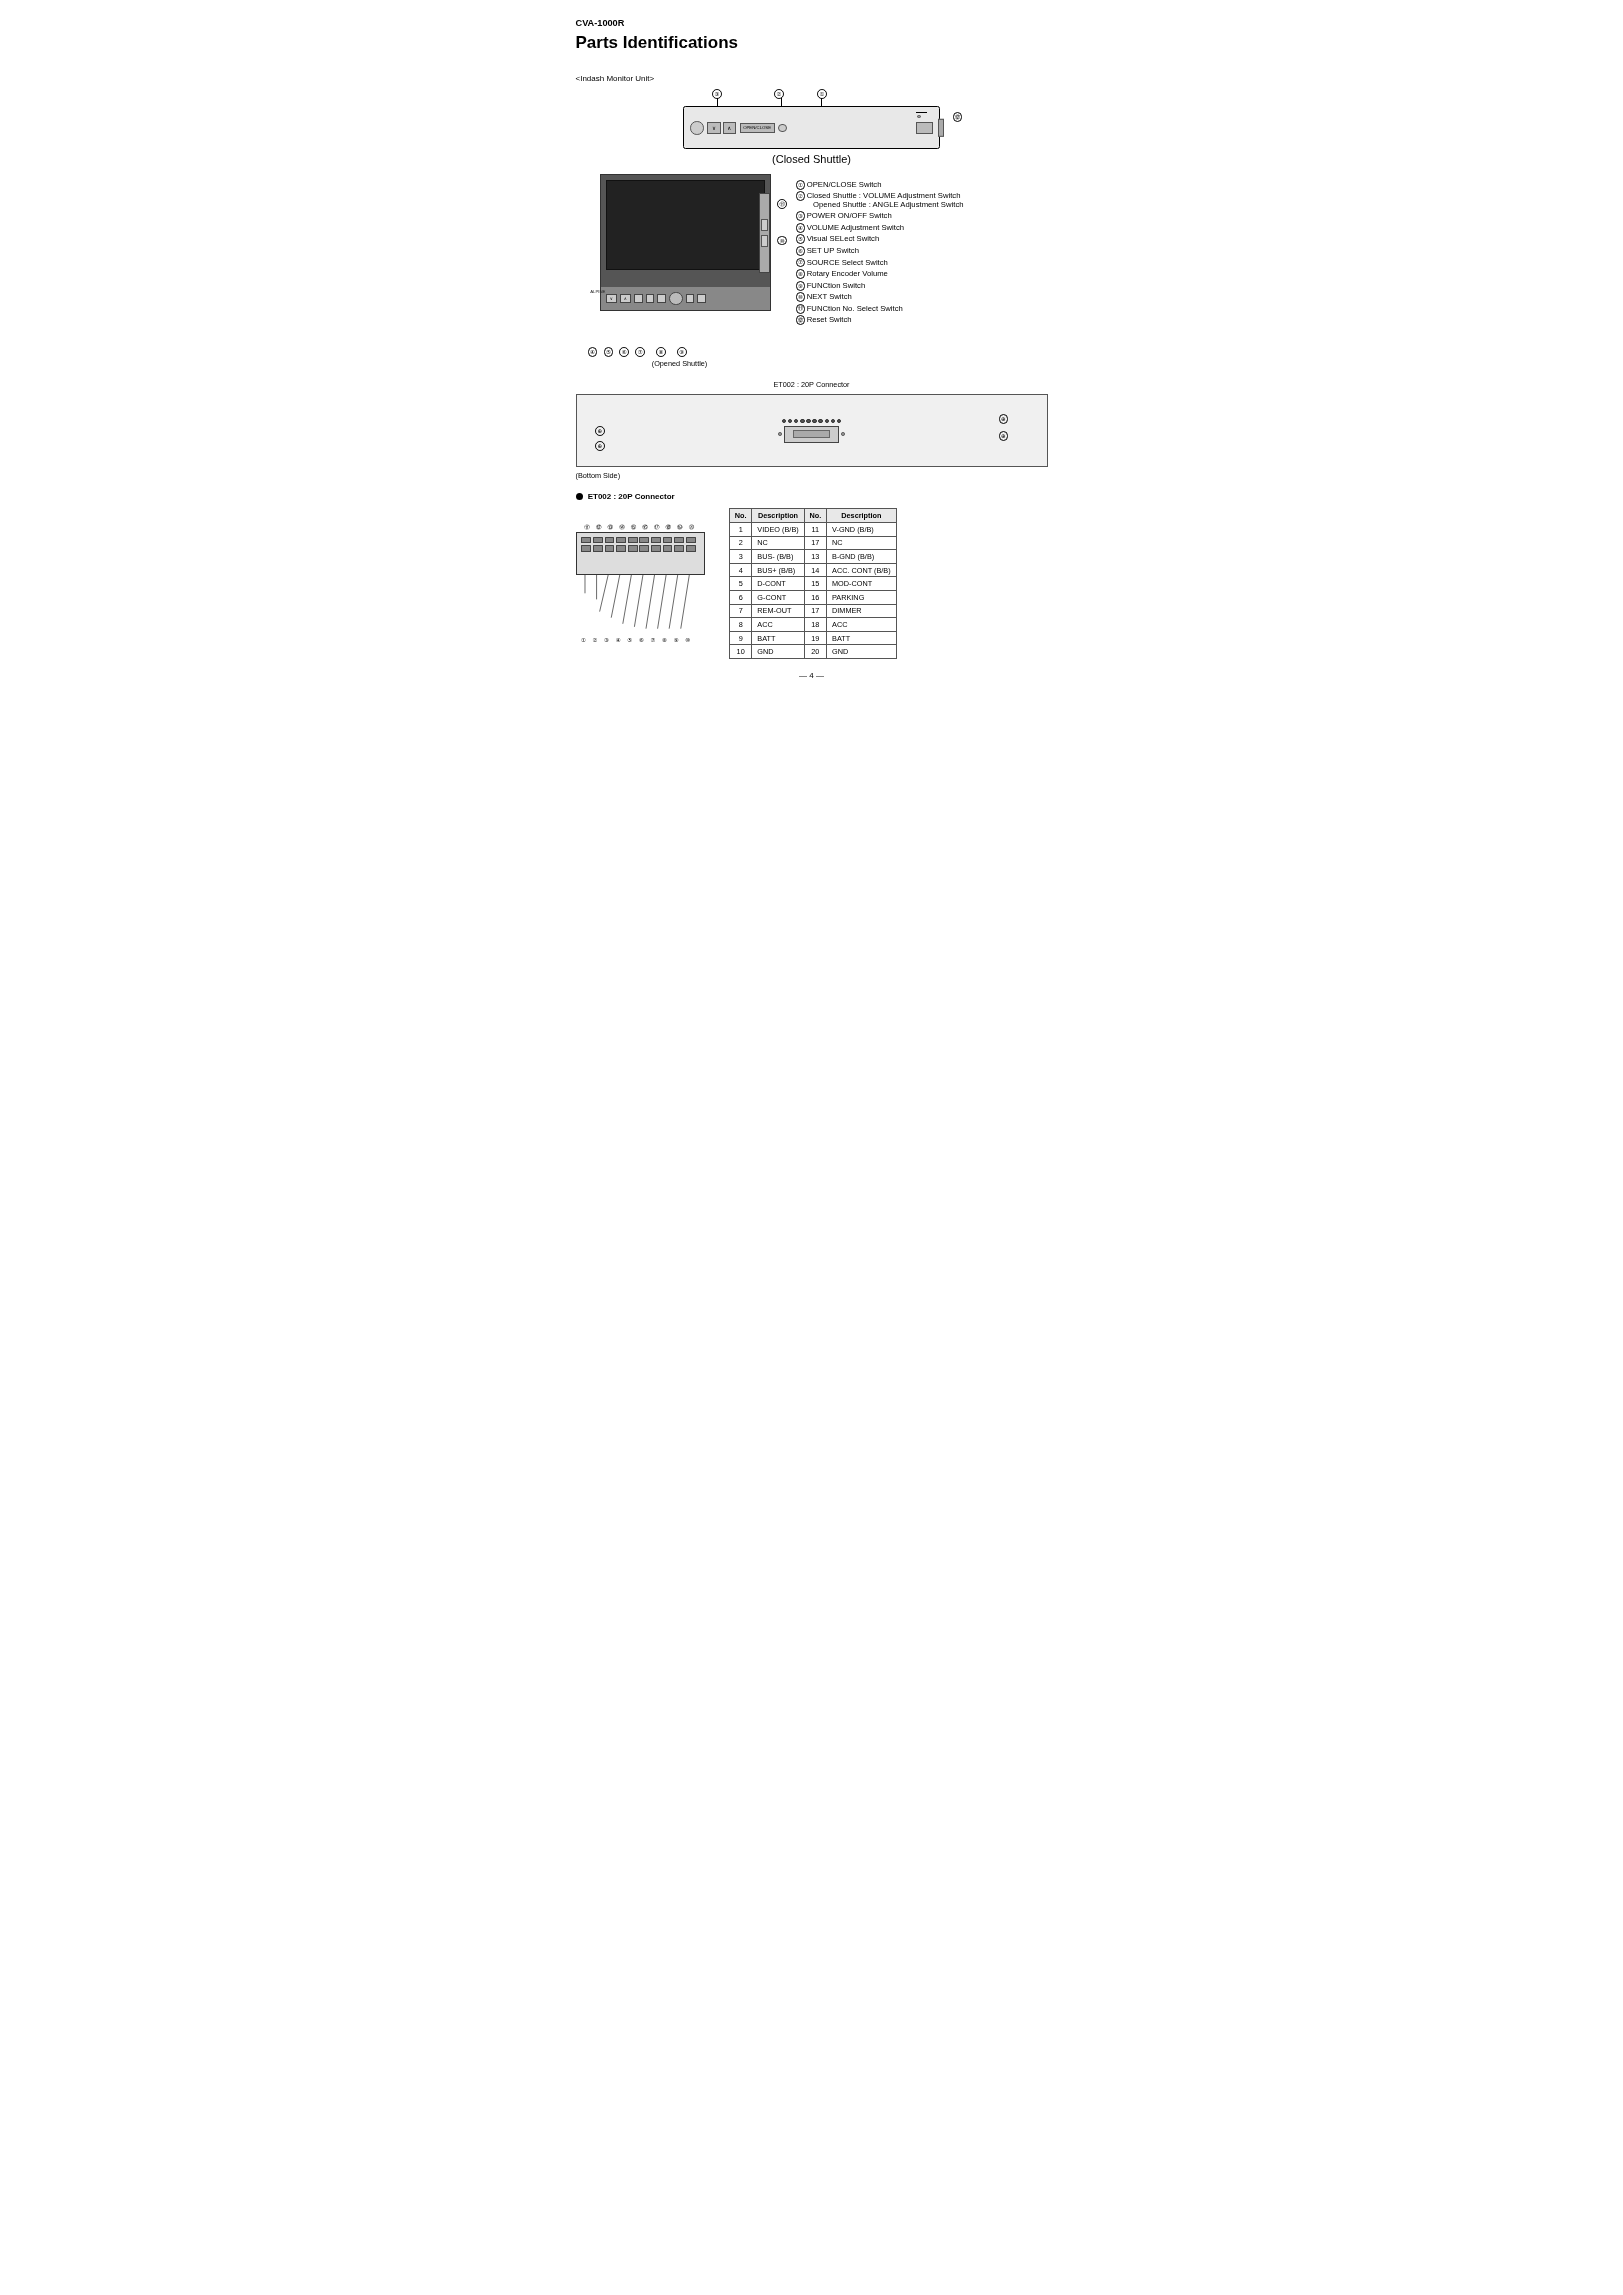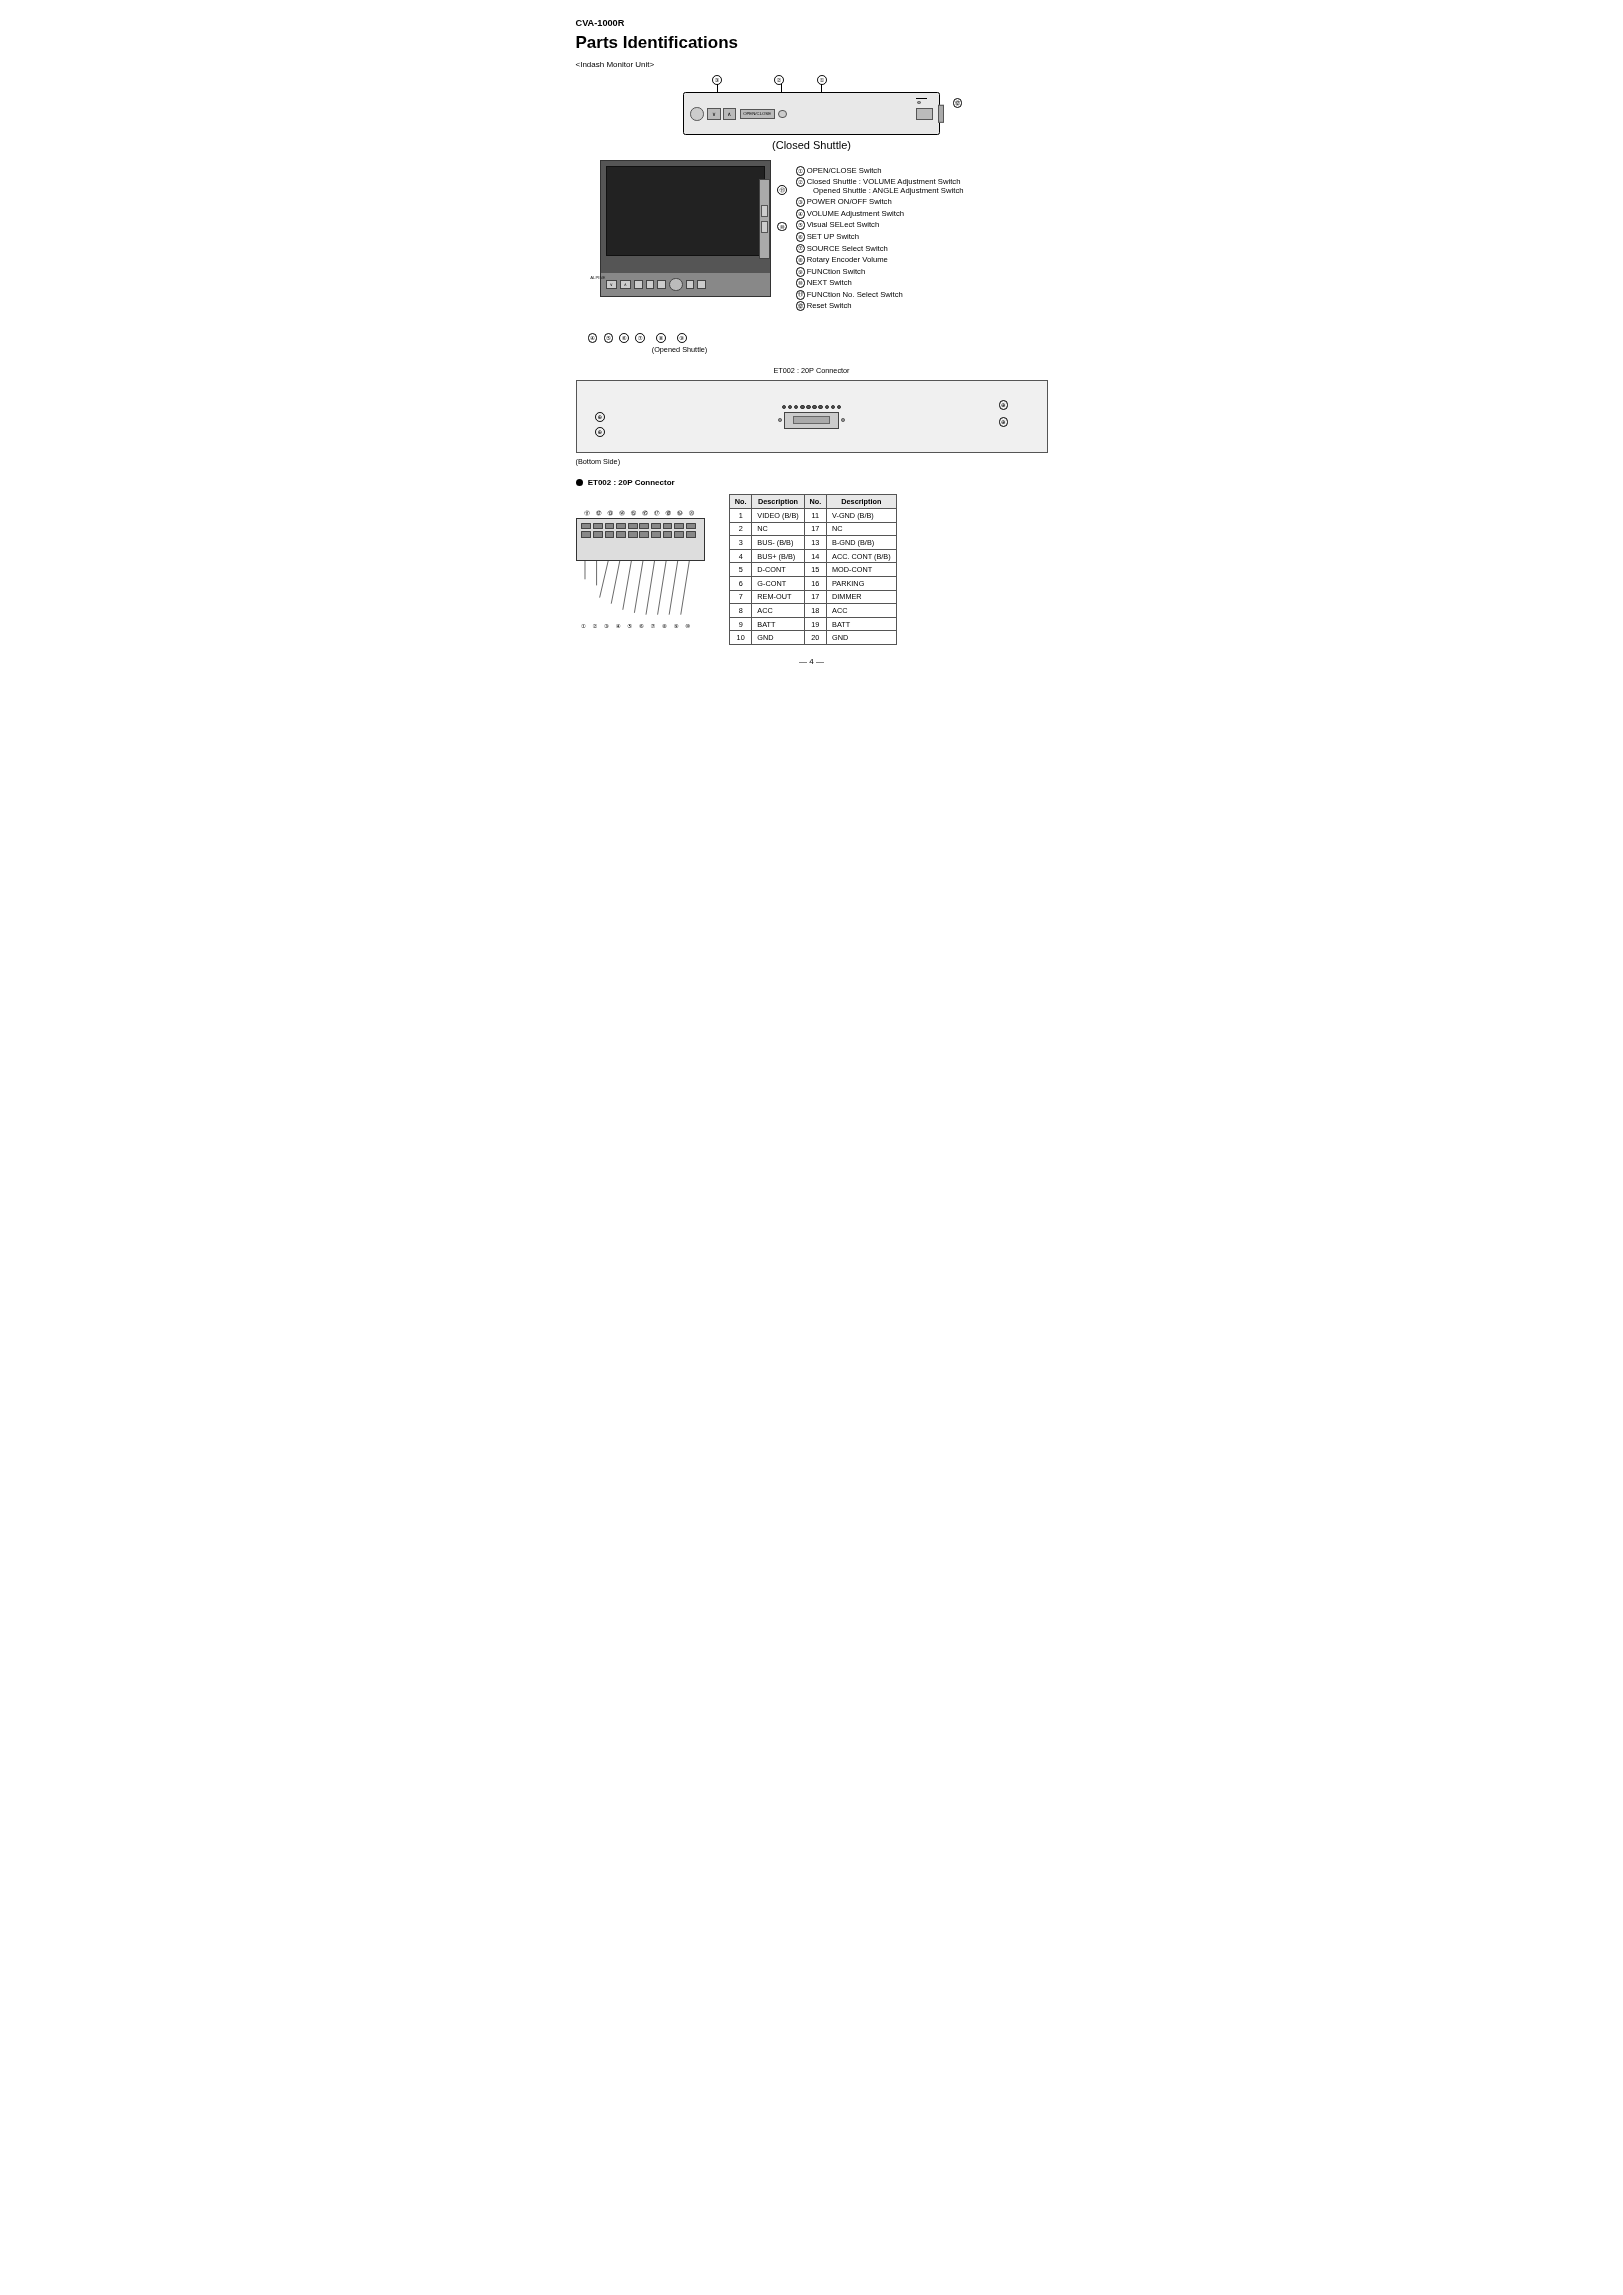--- a/index.html
+++ b/index.html
@@ -13,21 +13,21 @@
       padding: 18.4px 24.5px 24.5px 24.5px;
     }
     .model-title {
       font-weight: bold;
       font-size: 9.2px;
       margin-bottom: 4.9px;
     }
     .page-title {
       font-weight: bold;
       font-size: 17px;
-      margin-bottom: 7px;
+      margin-bottom: 21px;
     }
     .section-label {
       font-size: 8px;
       margin-bottom: 6.1px;
     }
 
     
     .top-diagram {
       display: flex;
       flex-direction: column;

